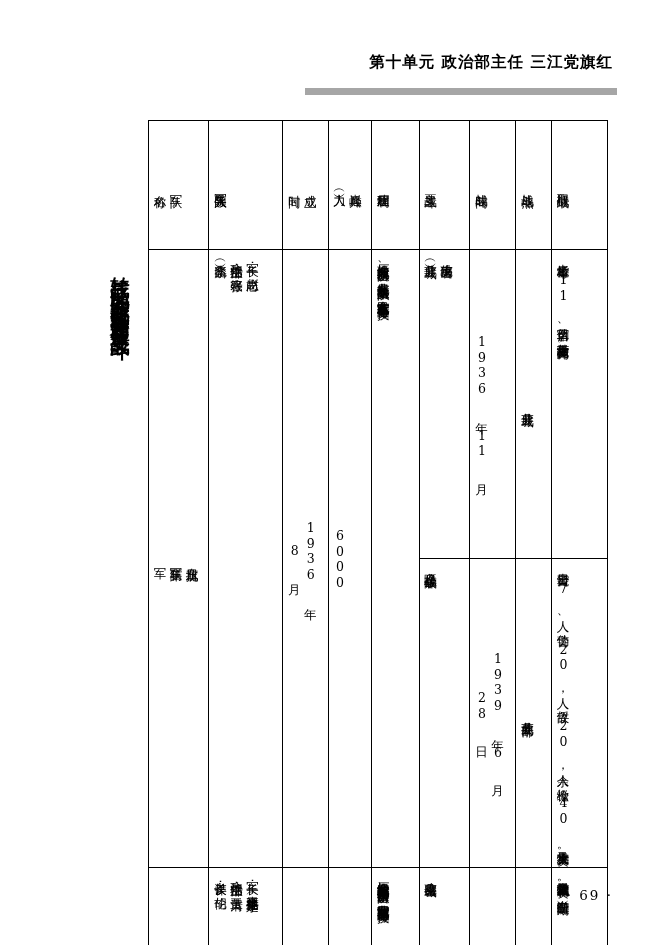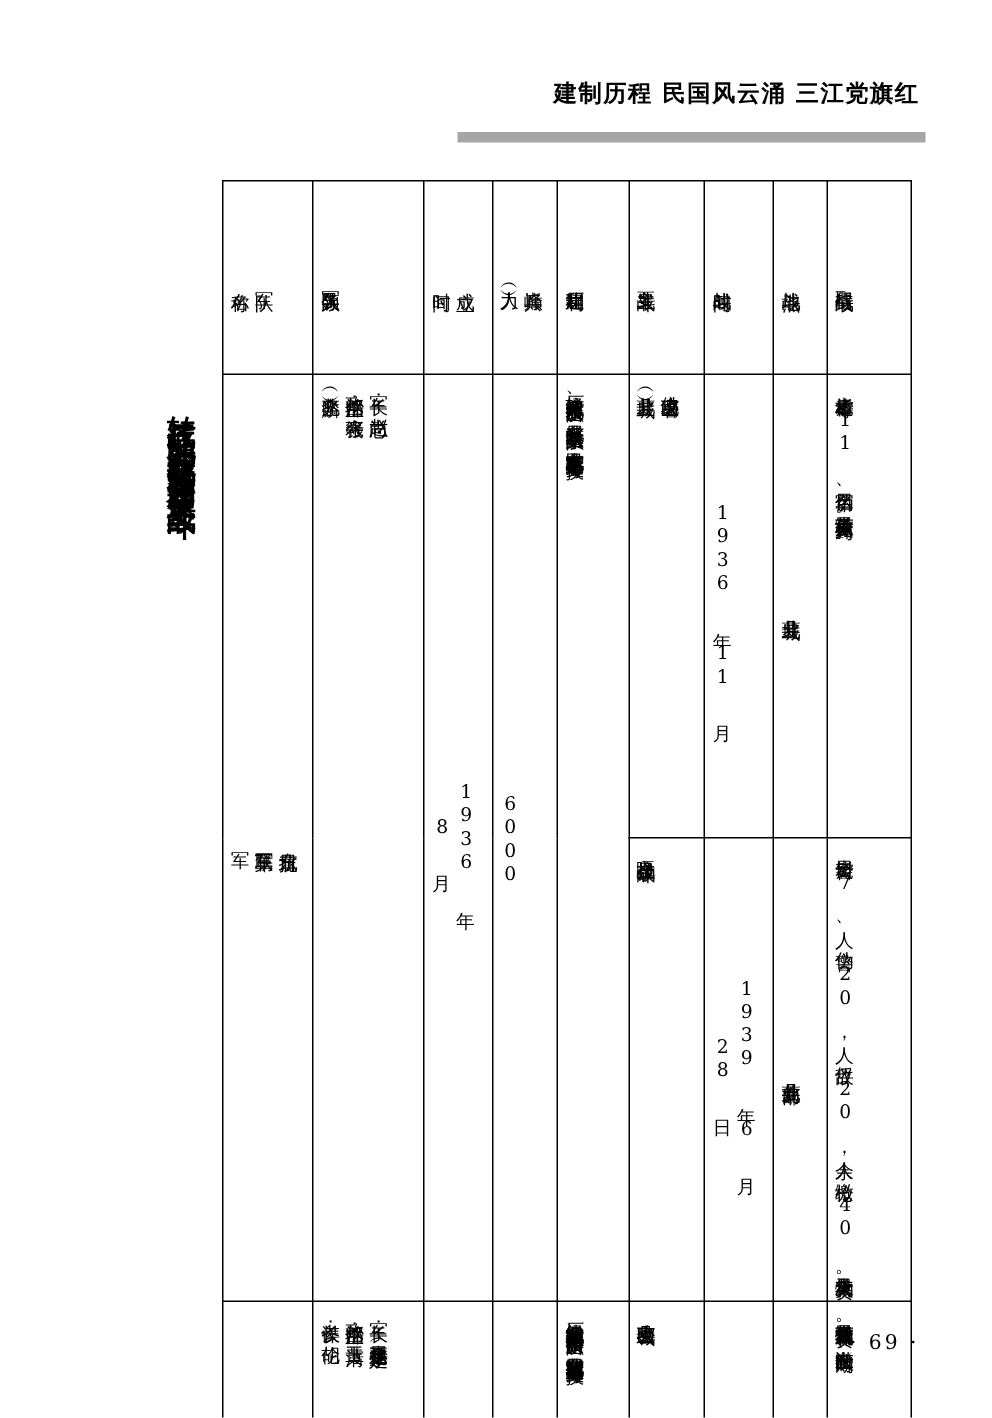--- a/index.html
+++ b/index.html
@@ -113,21 +113,21 @@
     right: 48px;
     font-size: 13.5px;
     font-family: "DejaVu Serif", "Liberation Serif", serif;
     letter-spacing: 2px;
   }
 </style>
 </head>
 <body>
 
 <div class="page-header">
-  <div class="header-title">建制历程  民国风云涌  三江党旗红</div>
+  <div class="header-title">第十单元  政治部主任  三江党旗红</div>
 </div>
 <div class="header-rule"></div>
 
 <div class="vtitle">转战三江地区的东北抗日联军建制历程及主要战斗</div>
 
 <div class="table-wrap">
   <table class="doc-table">
     <tbody>
         <tr class="row-head">
       <td class="hdr center col-name">

